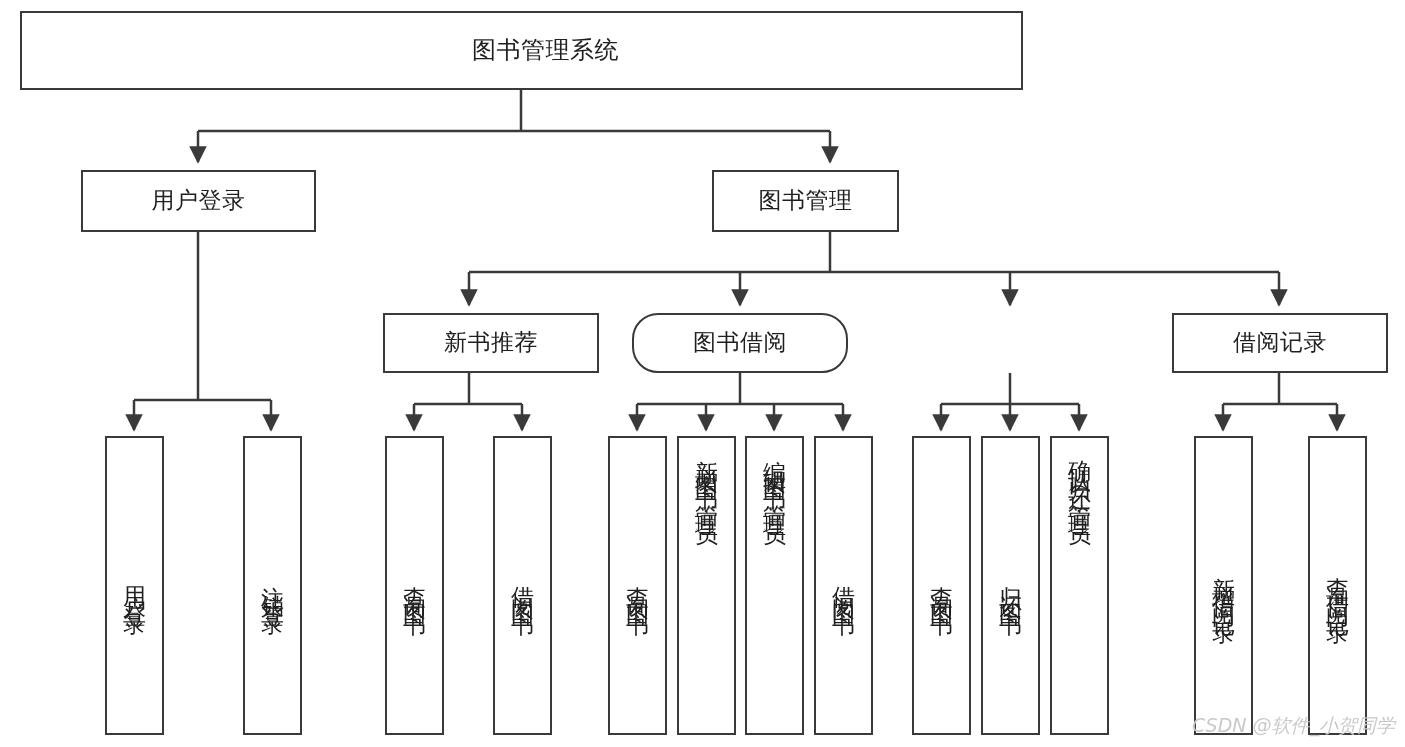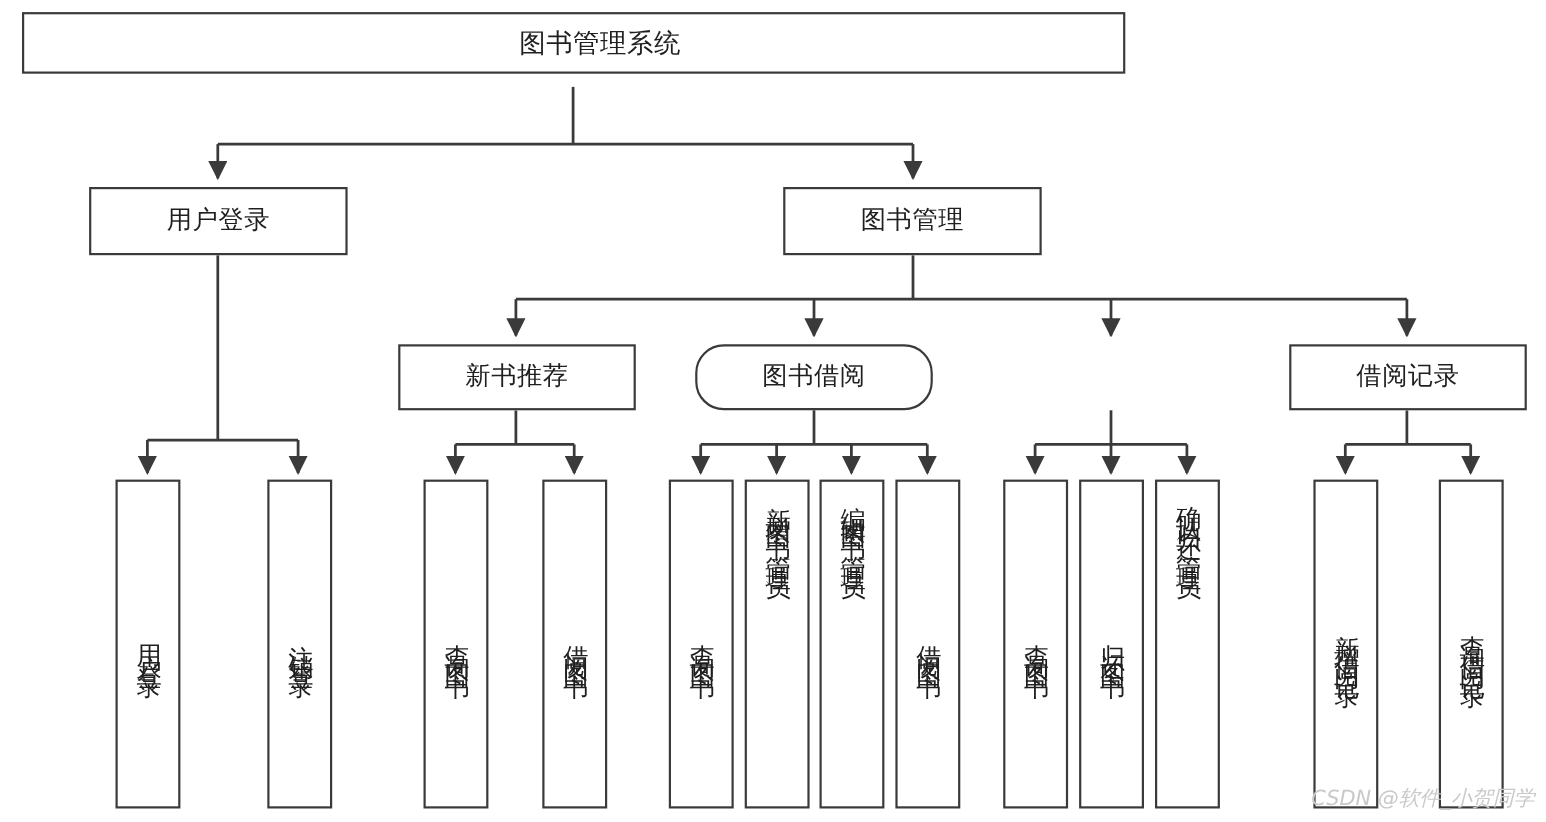--- a/index.html
+++ b/index.html
@@ -133,32 +133,32 @@
       <path d="M 1010 404 L 1010 430" marker-end="url(#arrow)"></path>
       <path d="M 1079 404 L 1079 430" marker-end="url(#arrow)"></path>
 
       <path d="M 1279 373 L 1279 404"></path>
       <path d="M 1223 404 L 1337 404"></path>
       <path d="M 1223 404 L 1223 430" marker-end="url(#arrow)"></path>
       <path d="M 1337 404 L 1337 430" marker-end="url(#arrow)"></path>
     </g>
   </svg>
 
-  <div class="node h root" style="left:20px; top:11px; width:1003px; height:56px;padding-left:48px;">
+  <div class="node h root" style="left:20px; top:11px; width:1003px; height:79px;padding-left:48px;">
     <span class="label">图书管理系统</span>
   </div>
 
   <div class="node h" style="left:81px; top:170px; width:235px; height:62px;">
     <span class="label">用户登录</span>
   </div>
-  <div class="node h" style="left:712px; top:170px; width:235px; height:62px;">
+  <div class="node h" style="left:712px; top:170px; width:187px; height:62px;">
     <span class="label">图书管理</span>
   </div>
 
-  <div class="node h" style="left:362px; top:313px; width:216px; height:60px;">
+  <div class="node h" style="left:383px; top:313px; width:216px; height:60px;">
     <span class="label">新书推荐</span>
   </div>
   <div class="node h" style="left:632px; top:313px; width:216px; height:60px;border-radius:26px;">
     <span class="label">图书借阅</span>
   </div>
   <div class="node h" style="left:1172px; top:313px; width:216px; height:60px;">
     <span class="label">借阅记录</span>
   </div>
 
   <div class="node v centered" style="left:105px; top:436px; width:59px; height:299px;">

